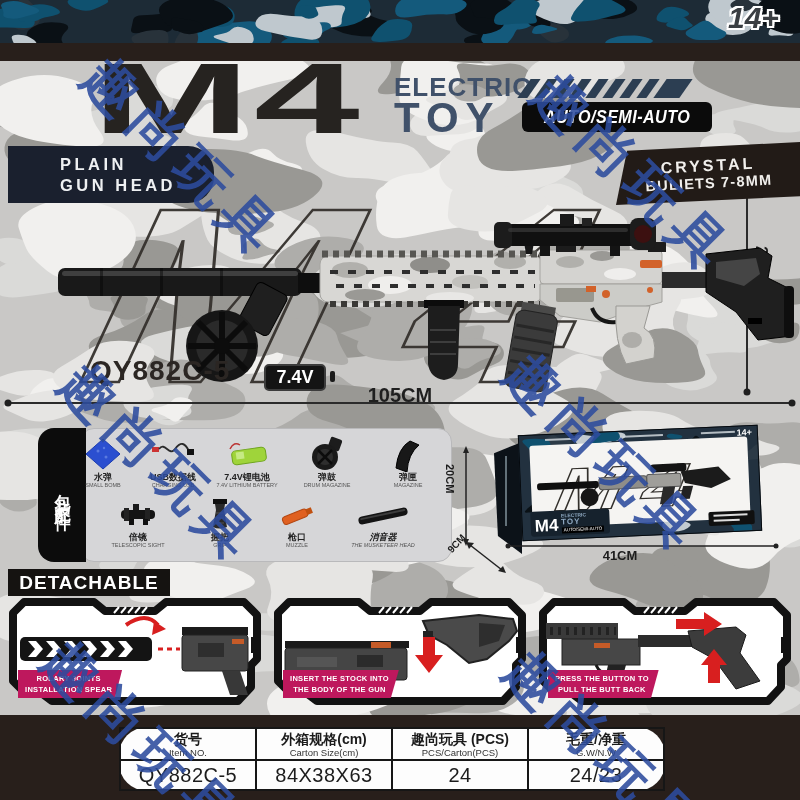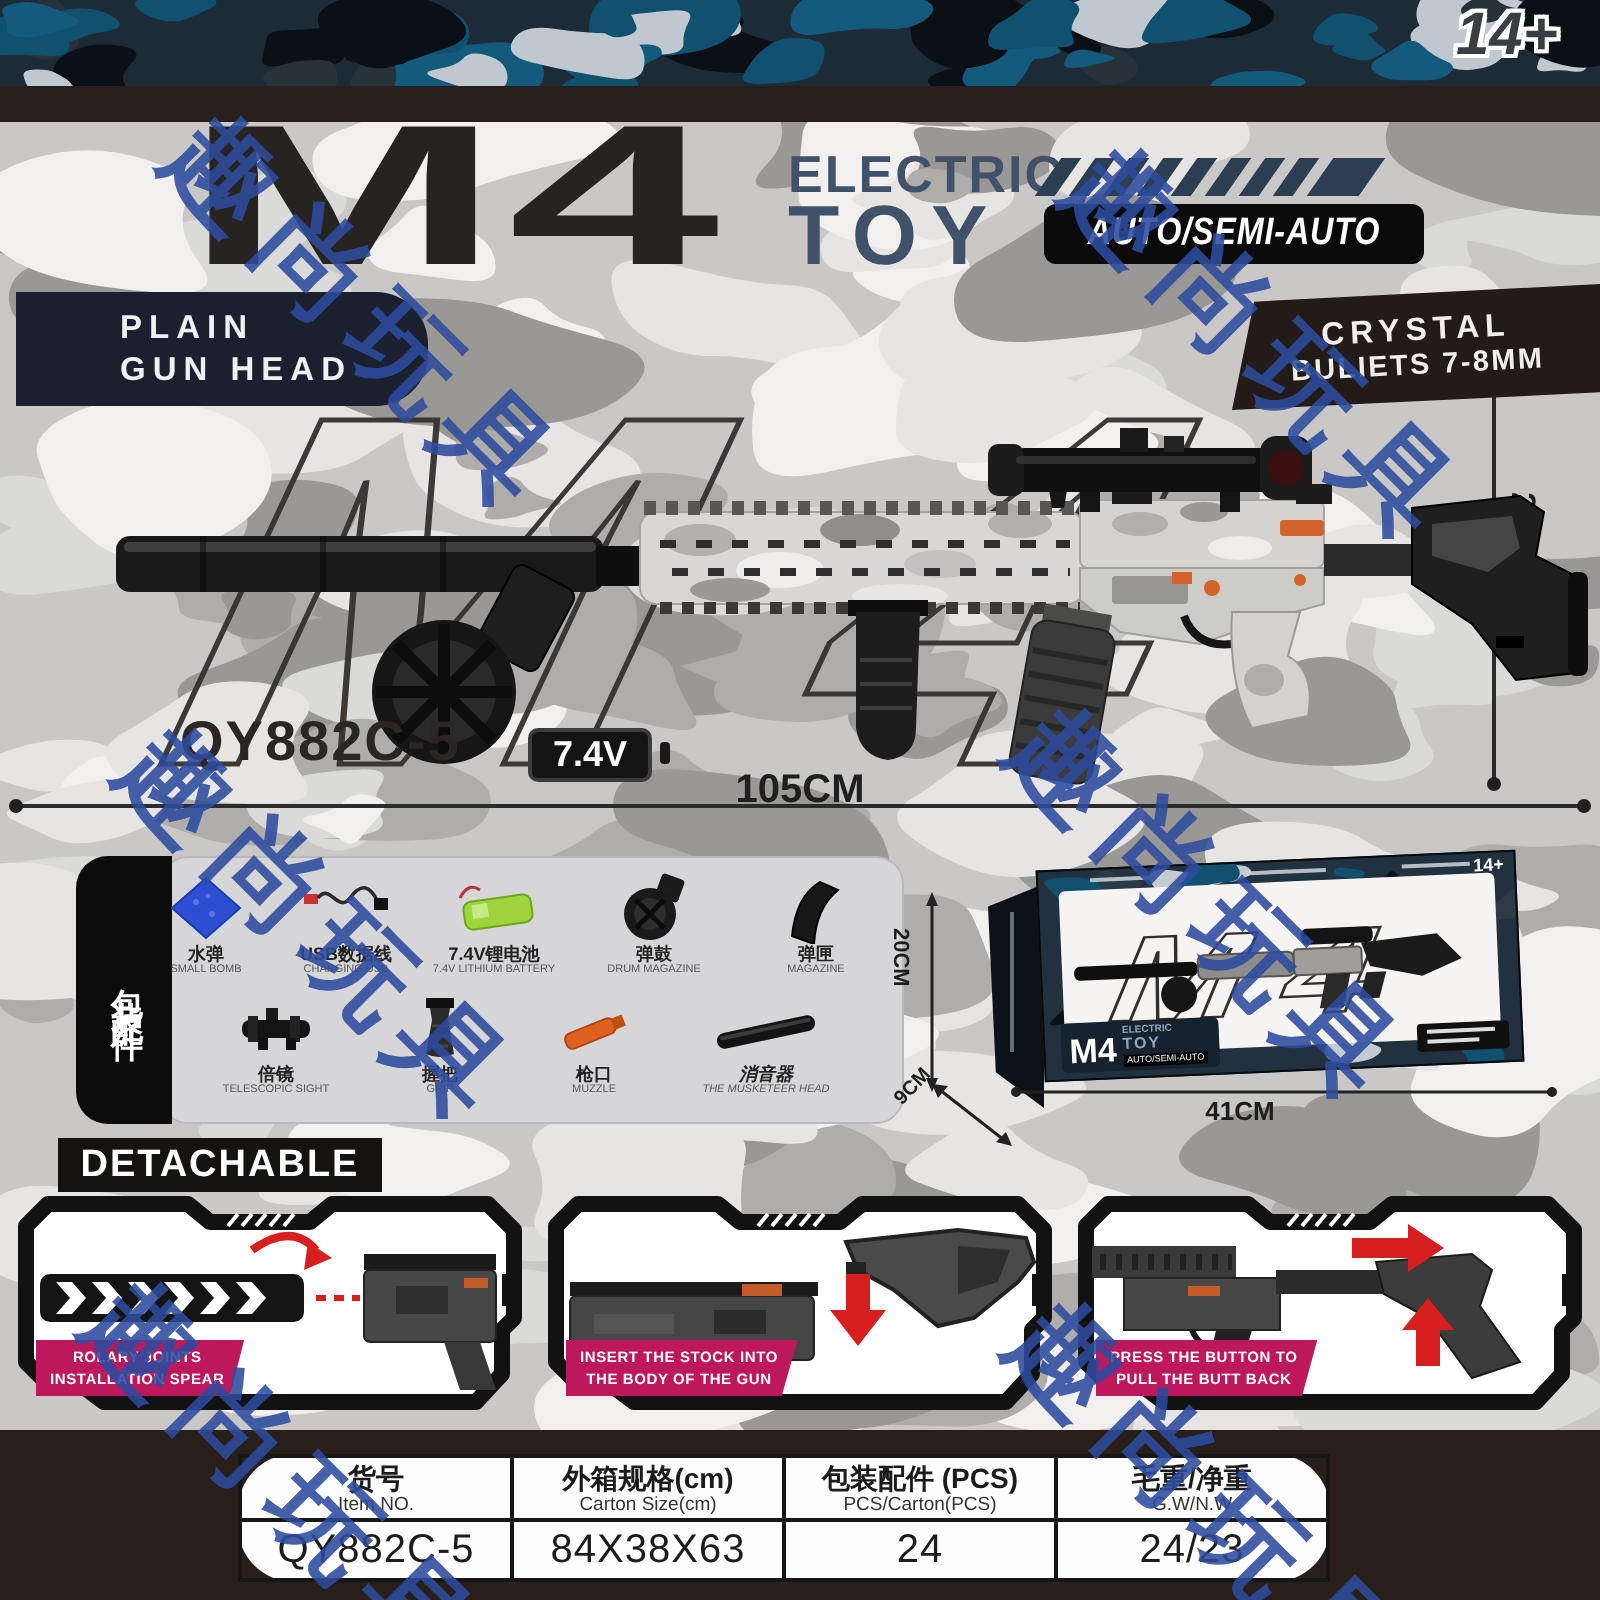--- a/index.html
+++ b/index.html
@@ -80,21 +80,21 @@
   #box-logo .auto{background:#000;color:#fff;font-size:4.5px;line-height:6px;padding:0 2px;margin-top:1px;}
   #box-chip{position:absolute;right:6px;bottom:6px;width:46px;height:14px;background:#101010;border-radius:2px;z-index:5;}
   #box-chip i{position:absolute;left:5px;height:2px;background:#ddd;}
   #box-dims{left:436px;top:440px;z-index:11;}
   #box-dim-h{left:444px;top:464px;z-index:13;writing-mode:vertical-rl;font-size:11px;font-weight:700;color:#1d1d1d;}
   #box-dim-d{left:446px;top:538px;z-index:13;font-size:10px;font-weight:700;color:#1d1d1d;transform:rotate(-46deg);}
   #box-dim-w{left:560px;top:548px;width:120px;z-index:13;text-align:center;font-size:13px;font-weight:700;color:#1d1d1d;}
 
   
   #detach-banner{left:8px;top:569px;width:162px;height:27px;z-index:12;background:#151311;
-    display:flex;align-items:center;justify-content:center;margin-left:21px;}
+    display:flex;align-items:center;justify-content:center;}
   #detach-banner span{color:#fff;font-weight:900;font-size:19px;letter-spacing:1px;}
   .step-panel{position:absolute;top:597px;width:254px;height:110px;z-index:12;}
   .step-caption{position:absolute;left:10px;bottom:9px;z-index:3;background:#be185d;padding:3px 10px 3px 7px;
     clip-path:polygon(0 0,100% 0,93% 100%,0 100%);text-align:center;color:#fff;font-size:7.5px;font-weight:700;
     line-height:1.5;letter-spacing:.3px;white-space:nowrap;}
 
   
   #spec-table{left:119px;top:727px;z-index:20;border-collapse:collapse;background:#fdfdfd;border-radius:28px;}
   #spec-table th,#spec-table td{border:2px solid #161616;padding:0;}
   #spec-table th{width:134px;height:30px;}
@@ -767,21 +767,21 @@
         <tr>
       <th>
         <div class="cn">货号</div>
         <div class="en">Item NO.</div>
       </th>
       <th>
         <div class="cn">外箱规格(cm)</div>
         <div class="en">Carton Size(cm)</div>
       </th>
       <th>
-        <div class="cn">包装配件 (PCS)</div>
+        <div class="cn">趣尚玩具 (PCS)</div>
         <div class="en">PCS/Carton(PCS)</div>
       </th>
       <th>
         <div class="cn">毛重/净重</div>
         <div class="en">G.W/N.W</div>
       </th>
     </tr>
     <tr>
       <td>QY882C-5</td>
       <td>84X38X63</td>

